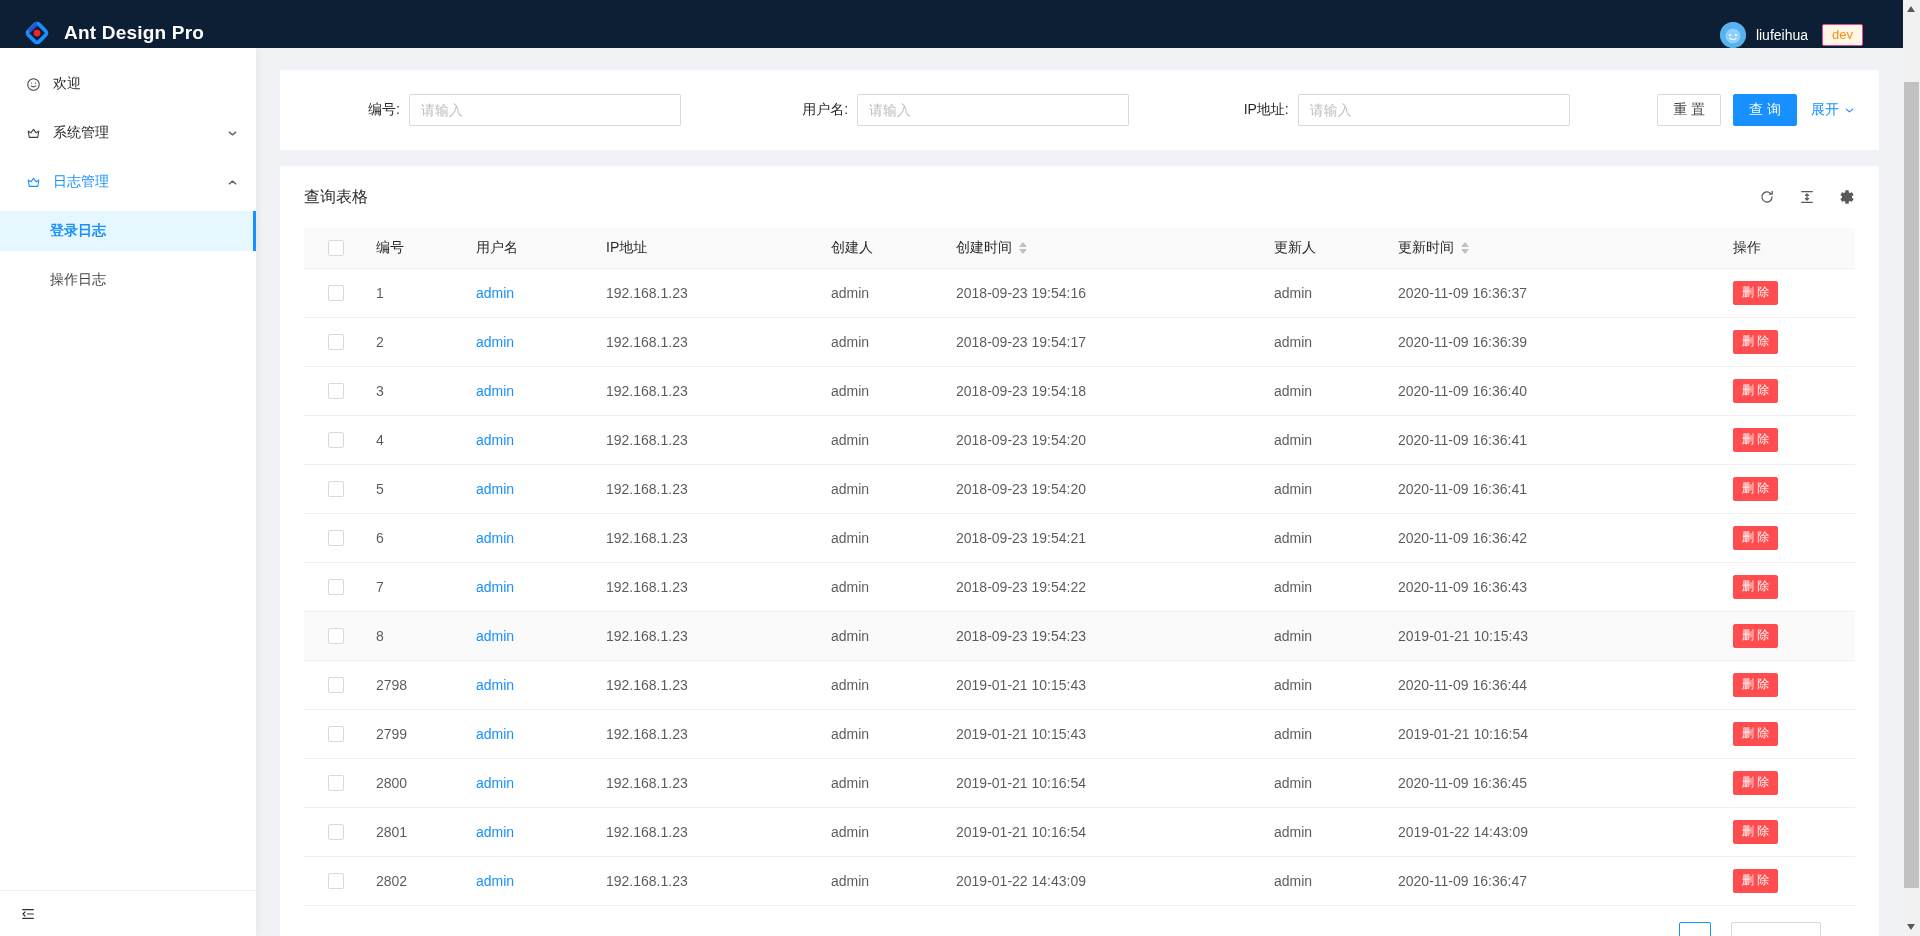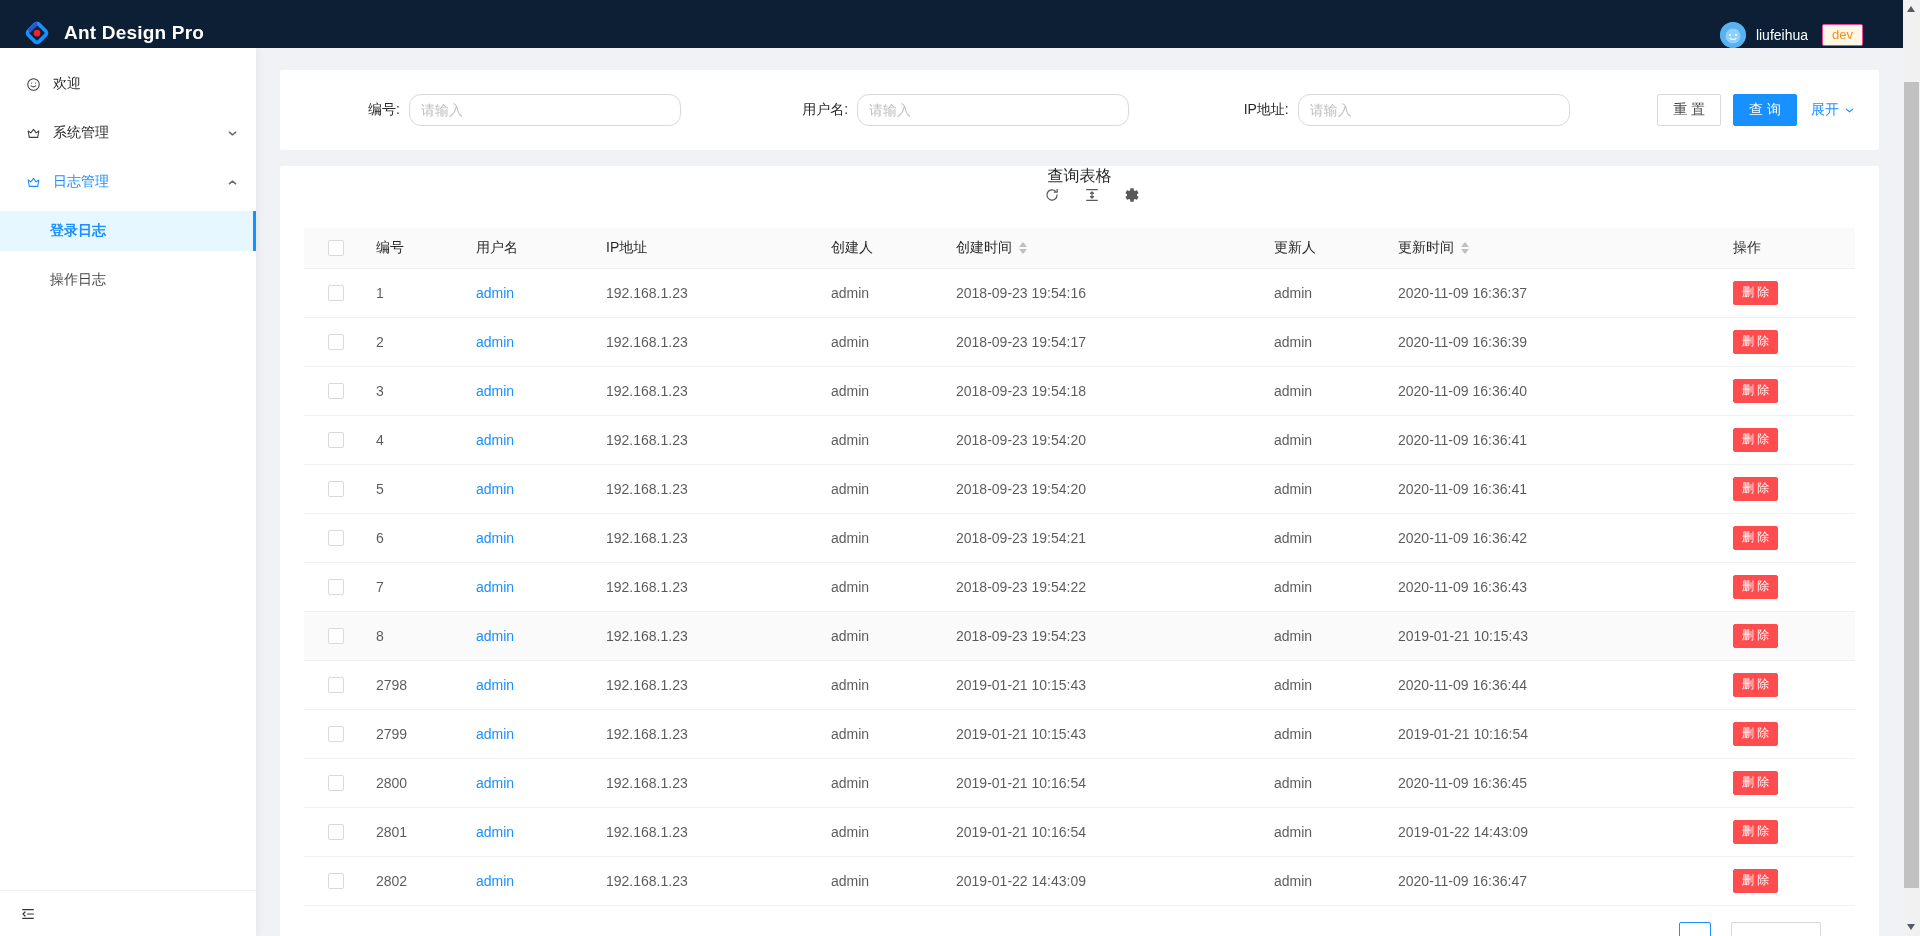--- a/index.html
+++ b/index.html
@@ -54,37 +54,37 @@
   
   .main { position:absolute; left:256px; top:48px; right:17px; bottom:0; padding:22px 24px 0; overflow:hidden; }
 
   .search-card {
     background:#fff; border-radius:2px; height:80px; padding:24px 24px; display:flex; align-items:center;
   }
   .fields { flex:1; display:flex; }
   .field { flex:1; display:flex; align-items:center; justify-content:center; }
   .field-label { color:rgba(0,0,0,.85); margin-right:9px; white-space:nowrap; }
   .text-input {
-    width:272px; height:32px; border:1px solid #d9d9d9; border-radius:12px; padding:0 11px;
+    width:272px; height:32px; border:1px solid #d9d9d9; border-radius:2px; padding:0 11px;
     font-size:14px; color:rgba(0,0,0,.65); outline:none; font-family:inherit;
   }
   .text-input::placeholder { color:#bfbfbf; }
   .actions { display:flex; margin-left:30px; }
   .btn {
     height:32px; padding:0 15px; border-radius:2px; font-size:14px; cursor:pointer;
     font-family:inherit; display:inline-flex; align-items:center;
   }
   .btn-default { background:#fff; border:1px solid #d9d9d9; color:rgba(0,0,0,.75); }
   .btn-primary { background:#1890ff; border:1px solid #1890ff; color:#fff; margin-left:12px; }
   .expand-link { color:#1890ff; margin-left:14px; cursor:pointer; display:inline-flex; align-items:center; }
   .expand-link svg { margin-left:5px; }
 
   
   .table-card { background:#fff; border-radius:2px; margin-top:16px; height:820px; padding:0 24px; }
-  .table-card-header { height:62px; display:flex; align-items:center; justify-content:flex-start;flex-direction:column; }
+  .table-card-header { height:62px; display:flex; align-items:center; justify-content:space-between; }
   .table-title { font-size:16px; color:rgba(0,0,0,.85); }
   .table-tools { display:flex; align-items:center; color:#595959; }
   .tool-icon { margin-left:24px; cursor:pointer; display:flex; }
 
   table.grid { width:100%; border-collapse:collapse; table-layout:fixed; }
   .grid thead th {
     background:#fafafa; height:40px; font-weight:500; text-align:left; font-size:14px;
     color:rgba(0,0,0,.85); padding:0 8px; border-bottom:1px solid #f0f0f0;
   }
   .grid tbody td {

